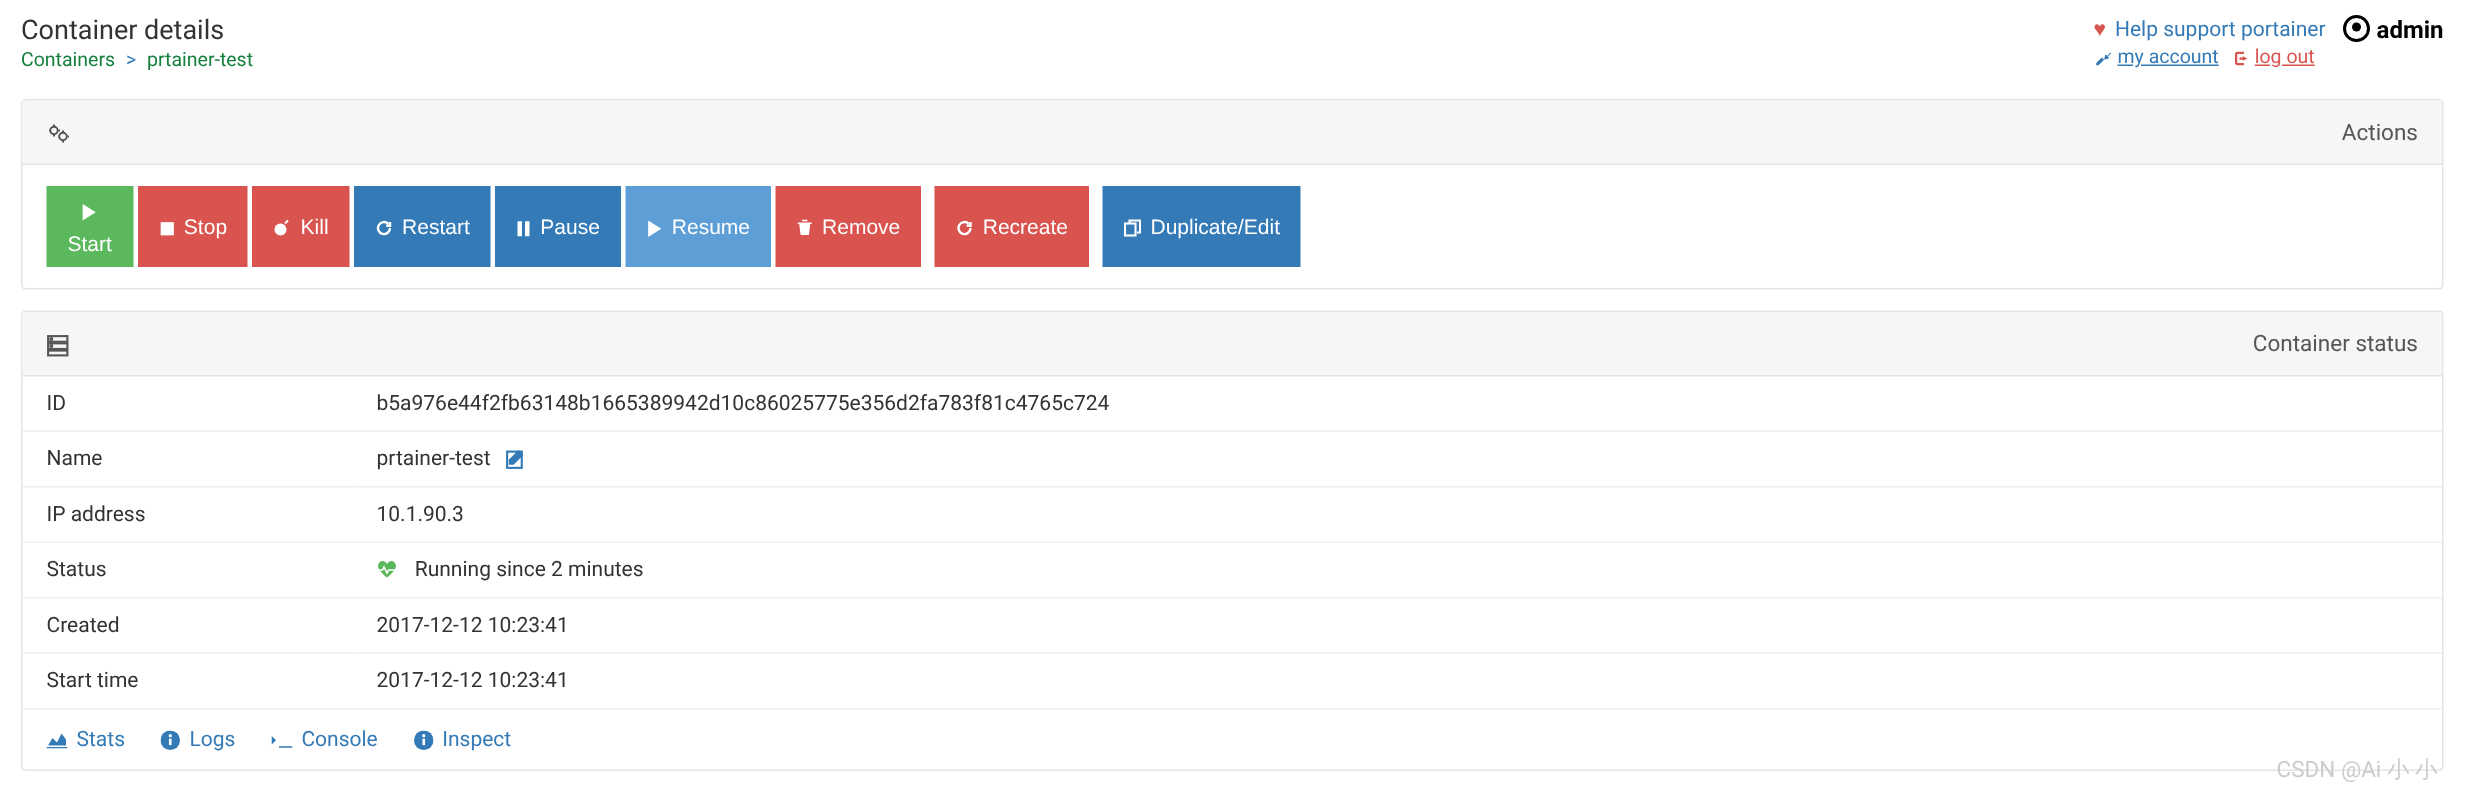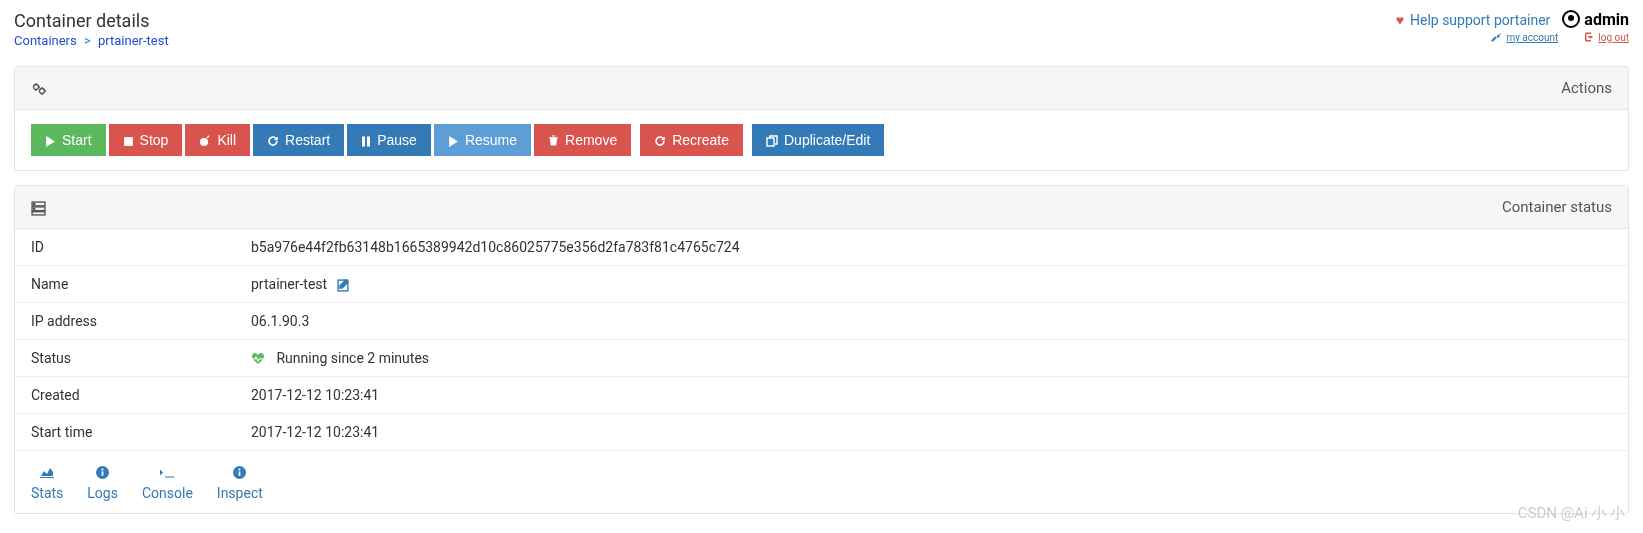--- a/index.html
+++ b/index.html
@@ -2,50 +2,50 @@
 <html><head>
 <meta charset="utf-8">
 <style>
 * { box-sizing: border-box; margin: 0; padding: 0; }
 body { font-family: -apple-system, BlinkMacSystemFont, "Segoe UI", Roboto, Arial, sans-serif; background: #fff; color: #333; font-size: 14px; }
 .page { width: 1643px; padding: 10px 14px; }
 .header { display: flex; justify-content: space-between; align-items: flex-start; margin-bottom: 18px; }
 .header-left { }
 .page-title { font-size: 18px; font-weight: 400; color: #333; margin-bottom: 2px; }
 .breadcrumb { font-size: 13px; }
-.breadcrumb a { color: #1d4ed8; text-decoration: none; }
+.breadcrumb a { color: #15803d; text-decoration: none; }
 .breadcrumb .sep { color: #337ab7; margin: 0 4px; }
 .header-right { text-align: right; }
 .top-row { display: flex; align-items: center; justify-content: flex-end; gap: 12px; margin-bottom: 2px; }
 .support-link { color: #337ab7; text-decoration: none; font-size: 14px; display: inline-flex; align-items: center; gap: 6px; }
 .heart-icon { color: #d9534f; }
 .user-badge { display: inline-flex; gap: 4px; font-size: 16px; font-weight: 700; color: #000; }
 .user-circle { width: 18px; height: 18px; border: 2px solid #000; border-radius: 50%; display: inline-flex; align-items: center; justify-content: center; }
 .user-circle::after { content: ""; width: 6px; height: 6px; background: #000; border-radius: 50%; margin-top: -2px; }
-.bottom-row { display: flex; justify-content: flex-end; gap: 24px; font-size: 10px; }
+.bottom-row { display: flex; justify-content: flex-start; gap: 8px; font-size: 13px; }
 .account-link { color: #337ab7; text-decoration: underline; display: inline-flex; align-items: center; gap: 4px; }
 .logout-link { color: #d9534f; text-decoration: underline; display: inline-flex; align-items: center; gap: 4px; }
 .panel { border: 1px solid #e4e4e4; border-radius: 3px; margin-bottom: 14px; background: #fff; }
 .panel-header { background: #f6f6f6; padding: 12px 16px; border-bottom: 1px solid #e4e4e4; display: flex; align-items: center; gap: 10px; color: #555; font-size: 15px; justify-content: space-between; }
 .panel-body { padding: 14px 16px; }
 .btn-row { display: flex; gap: 0; }
 .btn { display: inline-flex; align-items: center; gap: 6px; padding: 8px 14px; color: #fff; font-size: 14px; border: none; cursor: pointer; margin-right: 3px; }
-.btn-green { background: #5cb85c; }
+.btn-green { background: #5cb85c; flex-direction: column; }
 .btn-red { background: #d9534f; }
 .btn-blue { background: #337ab7; }
 .btn-lblue { background: #5e9ed6; }
 .btn-sep { margin-left: 6px; }
 .status-table { width: 100%; border-collapse: collapse; }
 .status-table td { padding: 10px 16px; border-top: 1px solid #eee; font-size: 14px; color: #333; }
 .status-table tr:first-child td { border-top: none; }
 .status-table td:first-child { width: 220px; }
 .edit-icon { color: #337ab7; margin-left: 6px; cursor: pointer; }
 .heartbeat-icon { color: #5cb85c; margin-right: 8px; }
 .tab-row { display: flex; gap: 24px; padding: 12px 16px; border-top: 1px solid #eee; }
-.tab-link { color: #337ab7; text-decoration: none; font-size: 14px; display: inline-flex; align-items: center; gap: 6px; flex-direction: column; }
+.tab-link { color: #337ab7; text-decoration: none; font-size: 14px; display: inline-flex; align-items: center; gap: 6px; }
 .watermark { position: fixed; right: 18px; bottom: 10px; color: #ccc; font-size: 15px; }
 svg { display: inline-block; vertical-align: middle; }
 </style>
 </head>
 <body>
 
 <div class="page">
   <div class="header">
     <div class="header-left">
       <div class="page-title">Container details</div>
@@ -187,21 +187,21 @@
           <span class="edit-icon">
             <svg width="13" height="13" viewBox="0 0 12 12" fill="none" stroke="#337ab7" stroke-width="1.3">
                   <rect x="1" y="1" width="9" height="10"></rect>
                   <path d="M8 0l3 3-6 6H2V6z" fill="#337ab7" stroke="none"></path>
                 </svg>
           </span>
         </td>
       </tr>
       <tr>
         <td>IP address</td>
-        <td>06.1.90.3</td>
+        <td>10.1.90.3</td>
       </tr>
       <tr>
         <td>Status</td>
         <td>
           <span class="heartbeat-icon">
             <svg width="14" height="12" viewBox="0 0 14 12" fill="#5cb85c">
                   <path d="M7 11S1 6.5 1 3.5C1 1.5 2.5 0 4 0c1.2 0 2.3.8 3 2C7.7.8 8.8 0 10 0c1.5 0 3 1.5 3 3.5C13 6.5 7 11 7 11z"></path>
                   <path d="M0 6h4l1-2 2 4 1-2h6" stroke="#fff" stroke-width="1.1" fill="none"></path>
                 </svg>
           </span>

